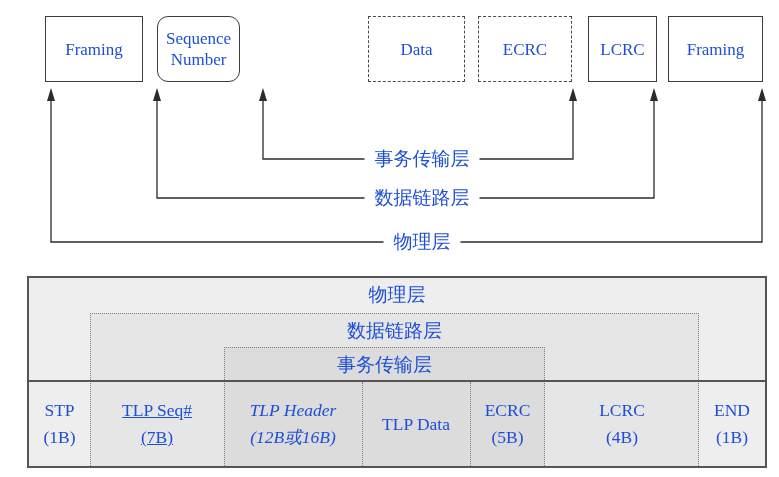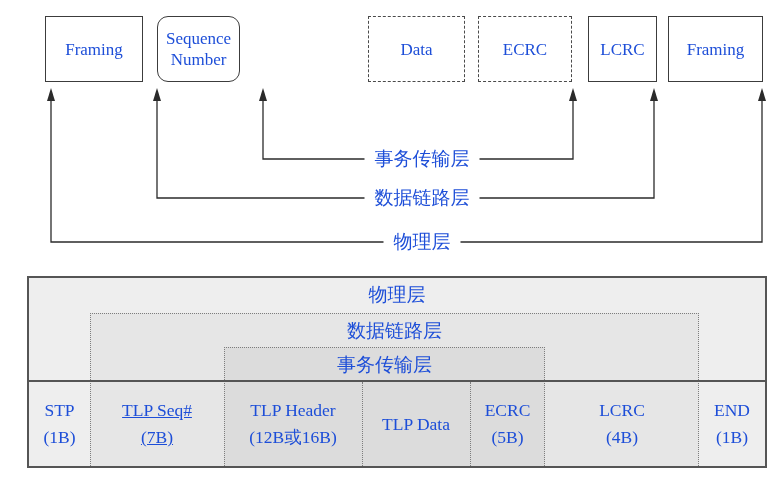--- a/index.html
+++ b/index.html
@@ -129,21 +129,21 @@
       <div class="cell-sep" style="left:441px;"></div>
 
       <div class="cell" style="left:0;width:61px;">
         <span>STP</span>
         <span>(1B)</span>
       </div>
       <div class="cell" style="left:61px;width:134px;text-decoration:underline;">
         <span>TLP Seq#</span>
         <span>(7B)</span>
       </div>
-      <div class="cell" style="left:195px;width:138px;">
+      <div class="cell" style="left:195px;width:138px;font-style:italic;">
         <span>TLP Header</span>
         <span>(12B或16B)</span>
       </div>
       <div class="cell" style="left:333px;width:108px;">
         <span>TLP Data</span>
       </div>
       <div class="cell" style="left:441px;width:75px;">
         <span>ECRC</span>
         <span>(5B)</span>
       </div>

